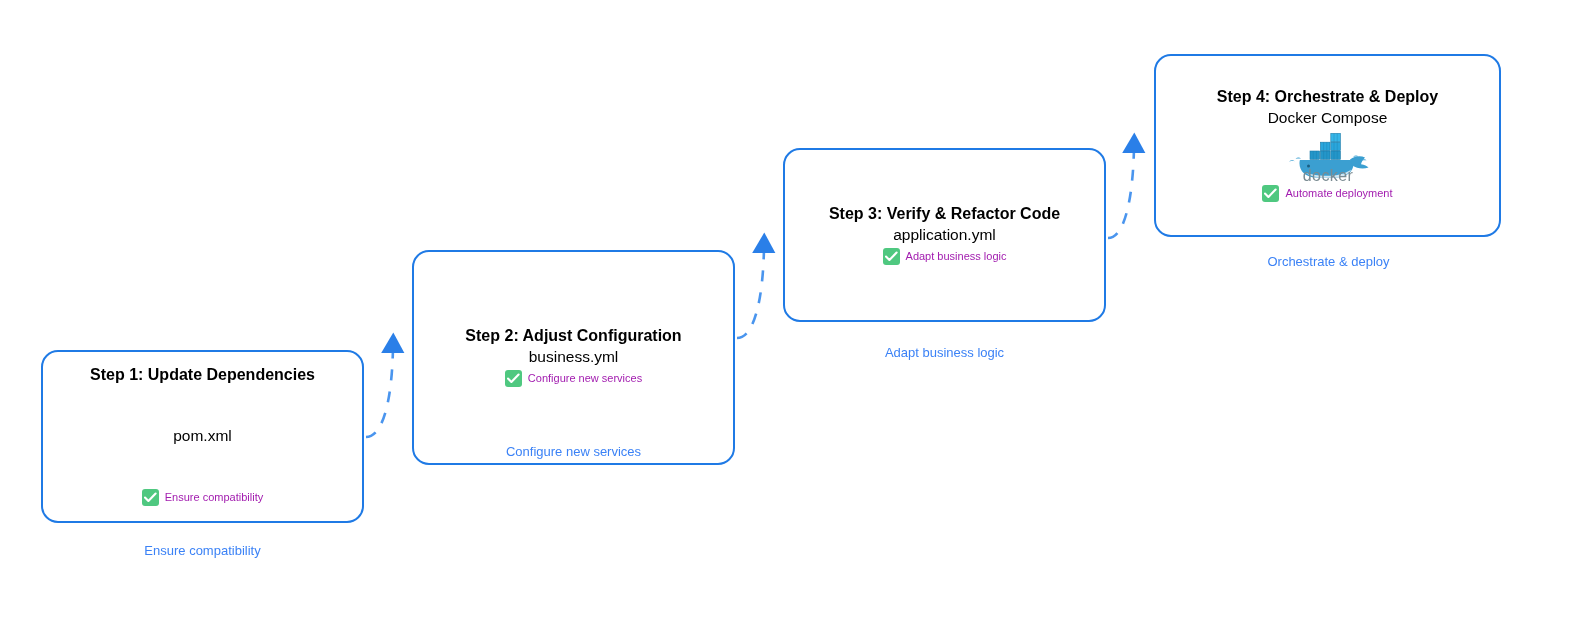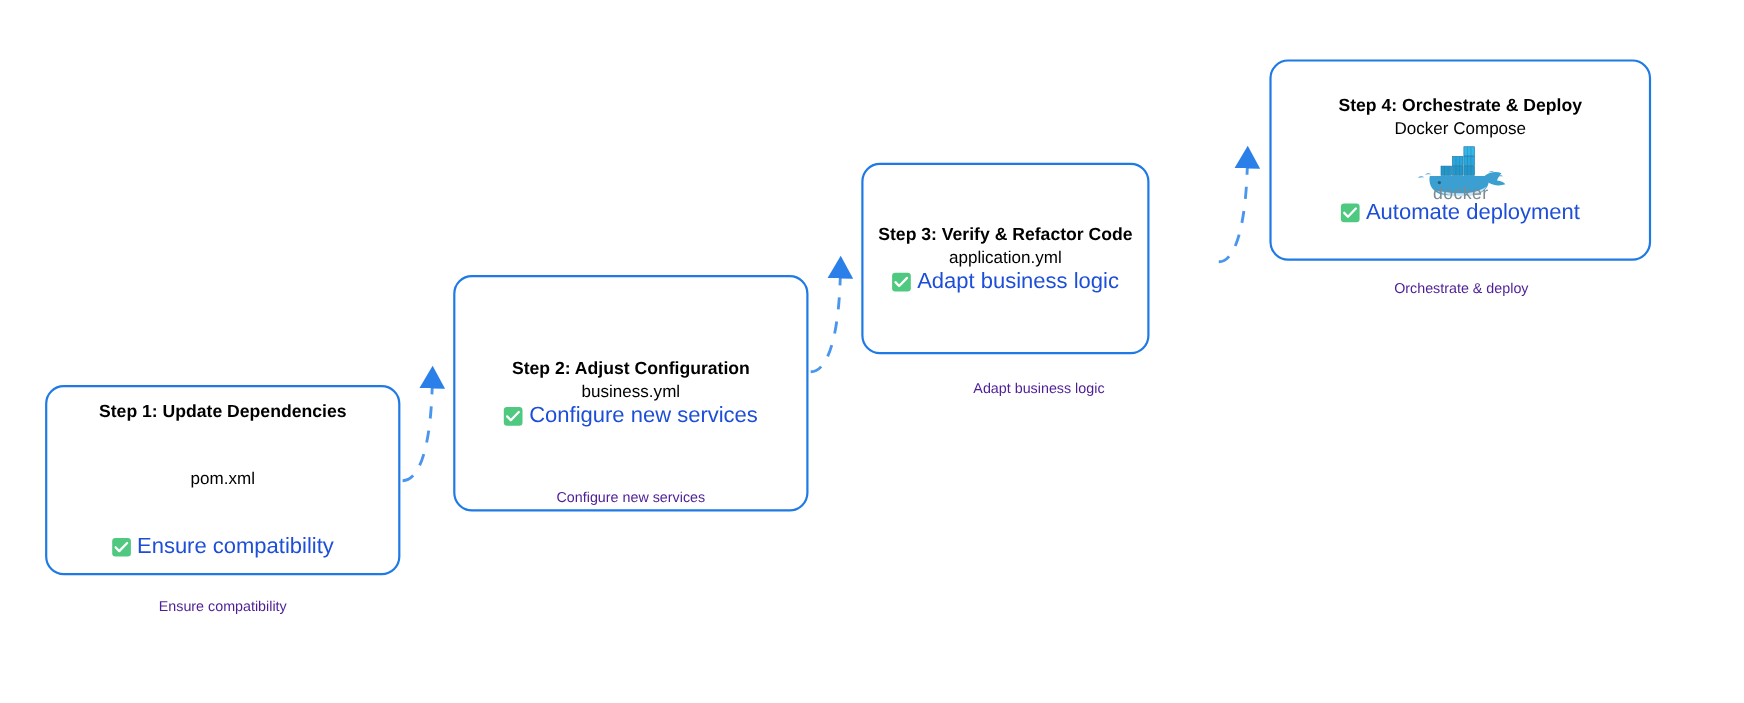--- a/index.html
+++ b/index.html
@@ -48,28 +48,28 @@
   .check-icon{
     width:17px;height:17px;
     flex:0 0 17px;
     border-radius:3px;
     background:#4fc880;
     display:inline-block;
     position:relative;
   }
   .check-icon svg{position:absolute;left:2px;top:3px;}
   .check-label{
-    font-size:20px;
-    color:#1d4ed8;
+    font-size:11px;
+    color:#a21caf;
     white-space:nowrap;
   }
   .caption{
     position:absolute;
     font-size:13px;
-    color:#4c1d95;
+    color:#3b82f6;
     white-space:nowrap;
     text-align:center;
   }
 
   .docker-logo{
     width:96px;height:52px;
     margin-top:2px;margin-bottom:0px;
     position:relative;
   }
   .docker-logo svg{display:block;}
@@ -120,21 +120,21 @@
       <span class="check-icon">
         <svg width="13" height="11" viewBox="0 0 13 11" xmlns="http://www.w3.org/2000/svg">
           <path d="M1,5.5 L4.4,9 L11.6,1.6" fill="none" stroke="#ffffff" stroke-width="2.1" stroke-linecap="round" stroke-linejoin="round"></path>
         </svg>
       </span>
       <span class="check-label">Configure new services</span>
     </div>
   </div>
   <div class="caption" style="left:412px;top:444px;width:323px;">Configure new services</div>
 
-  <div class="step-box" style="left:783px;top:148px;width:262px;height:174px;">
+  <div class="step-box" style="left:783px;top:148px;width:323px;height:174px;">
     <div class="step-title">Step 3: Verify &amp; Refactor Code</div>
     <div class="step-sub">application.yml</div>
     <div class="check-row">
       <span class="check-icon">
         <svg width="13" height="11" viewBox="0 0 13 11" xmlns="http://www.w3.org/2000/svg">
           <path d="M1,5.5 L4.4,9 L11.6,1.6" fill="none" stroke="#ffffff" stroke-width="2.1" stroke-linecap="round" stroke-linejoin="round"></path>
         </svg>
       </span>
       <span class="check-label">Adapt business logic</span>
     </div>

